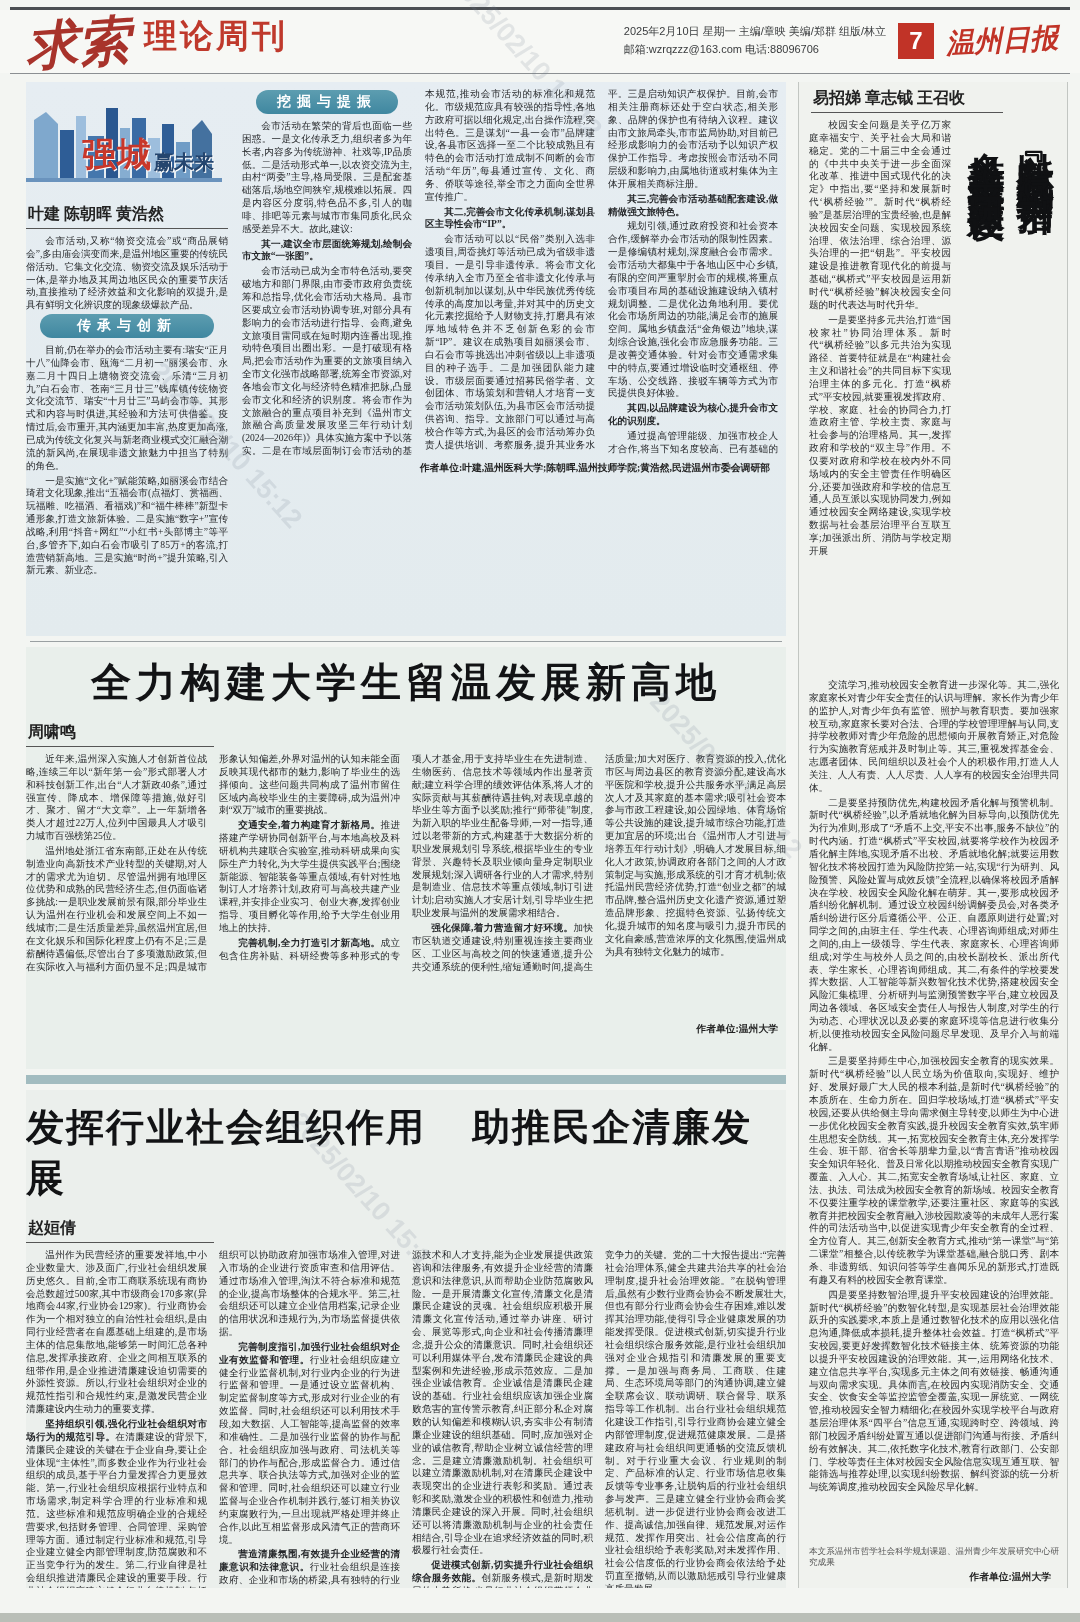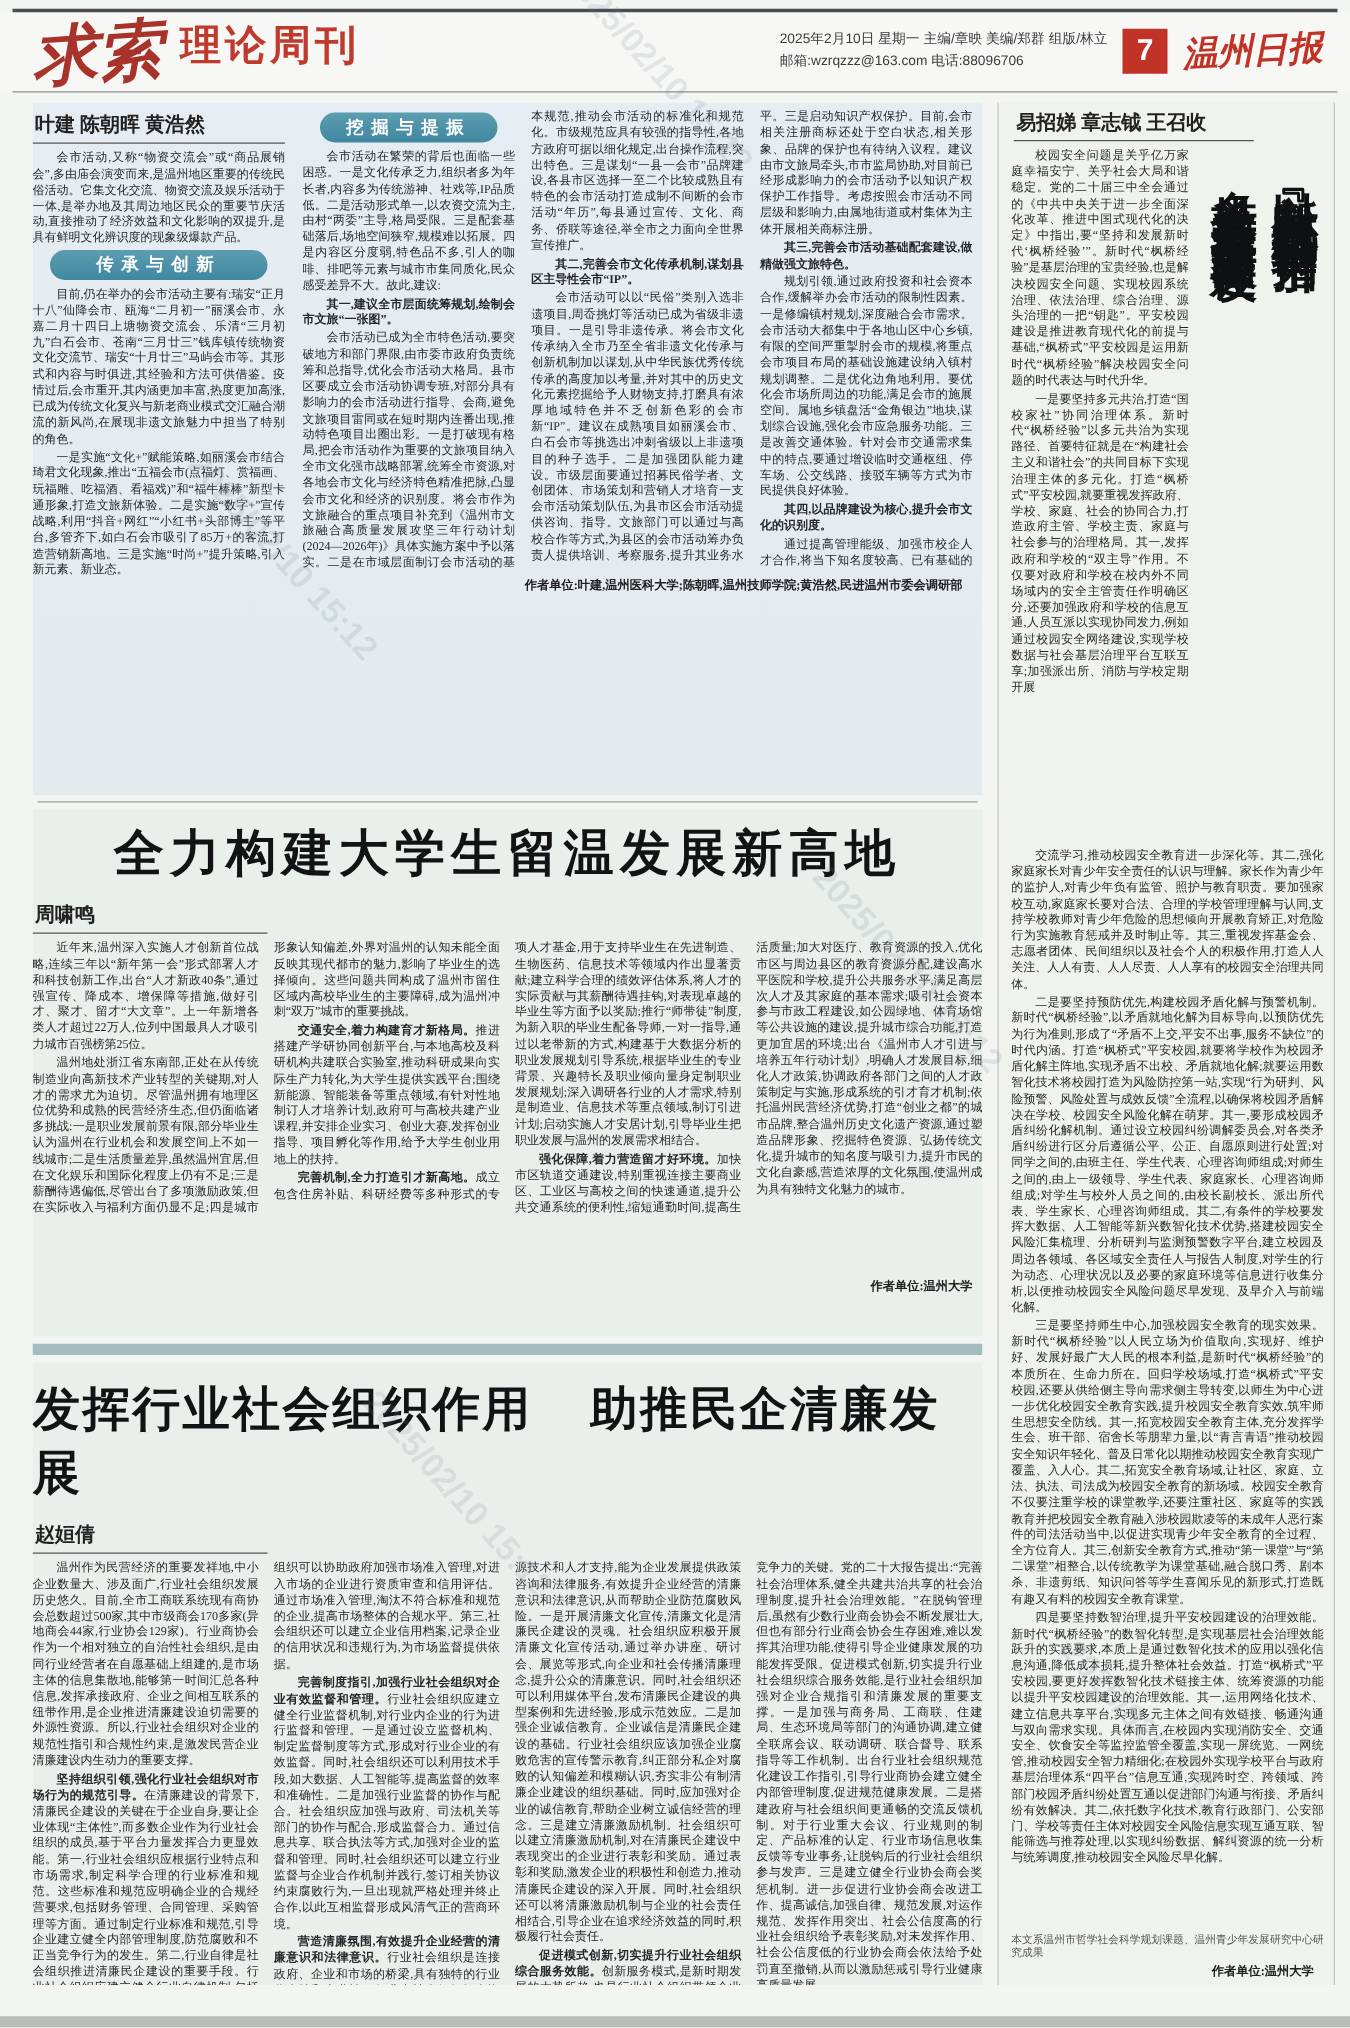--- a/index.html
+++ b/index.html
@@ -103,20 +103,38 @@
   </div>
 </div>
 <div class="head-rule"></div>
 
 <div class="content">
 
   <div class="left-region">
 
     <div class="top-article">
       <div class="ta-left">
+        <div class="logo-box">
+          <svg width="202" height="104" viewBox="0 0 202 104">
+            <polygon points="8,90 8,30 20,22 32,34 32,90" fill="#7fa8cd"></polygon>
+            <rect x="34" y="40" width="14" height="50" fill="#2e5d96"></rect>
+            <rect x="50" y="26" width="10" height="64" fill="#9dbedd"></rect>
+            <rect x="62" y="46" width="16" height="44" fill="#4577ad"></rect>
+            <rect x="80" y="18" width="12" height="72" fill="#2a5790"></rect>
+            <rect x="94" y="38" width="10" height="52" fill="#86add1"></rect>
+            <rect x="106" y="28" width="14" height="62" fill="#3a6ba4"></rect>
+            <rect x="122" y="48" width="12" height="42" fill="#9dbedd"></rect>
+            <rect x="136" y="34" width="12" height="56" fill="#2e5d96"></rect>
+            <rect x="150" y="52" width="14" height="38" fill="#6f9cc6"></rect>
+            <polygon points="166,90 166,40 176,30 186,44 186,90" fill="#44719f"></polygon>
+            <rect x="0" y="88" width="202" height="4" fill="#6a93bd"></rect>
+          </svg>
+          <div class="logo-text1">强城</div>
+          <div class="logo-text2">赢未来</div>
+        </div>
         <div class="byline">叶建 陈朝晖 黄浩然</div>
         <p class="para">会市活动,又称“物资交流会”或“商品展销会”,多由庙会演变而来,是温州地区重要的传统民俗活动。它集文化交流、物资交流及娱乐活动于一体,是举办地及其周边地区民众的重要节庆活动,直接推动了经济效益和文化影响的双提升,是具有鲜明文化辨识度的现象级爆款产品。</p>
         <div class="section-bar">传承与创新</div>
         <div>
             <p class="para">目前,仍在举办的会市活动主要有:瑞安“正月十八”仙降会市、瓯海“二月初一”丽溪会市、永嘉二月十四日上塘物资交流会、乐清“三月初九”白石会市、苍南“三月廿三”钱库镇传统物资文化交流节、瑞安“十月廿三”马屿会市等。其形式和内容与时俱进,其经验和方法可供借鉴。疫情过后,会市重开,其内涵更加丰富,热度更加高涨,已成为传统文化复兴与新老商业模式交汇融合潮流的新风尚,在展现非遗文旅魅力中担当了特别的角色。</p>
             <p class="para">一是实施“文化+”赋能策略,如丽溪会市结合琦君文化现象,推出“五福会市(点福灯、赏福画、玩福雕、吃福酒、看福戏)”和“福牛棒棒”新型卡通形象,打造文旅新体验。二是实施“数字+”宣传战略,利用“抖音+网红”“小红书+头部博主”等平台,多管齐下,如白石会市吸引了85万+的客流,打造营销新高地。三是实施“时尚+”提升策略,引入新元素、新业态。</p>
           </div>
       </div>
       <div>
         <div class="ta-body">

